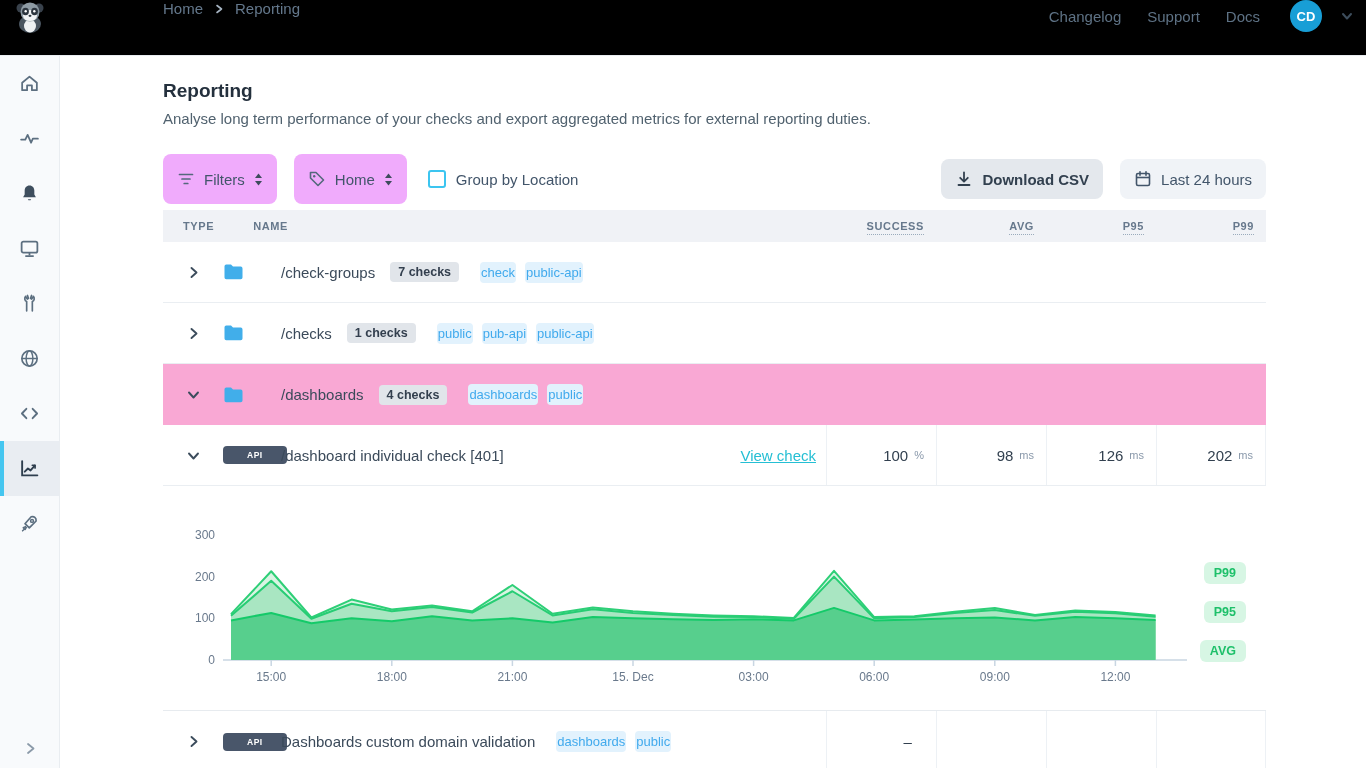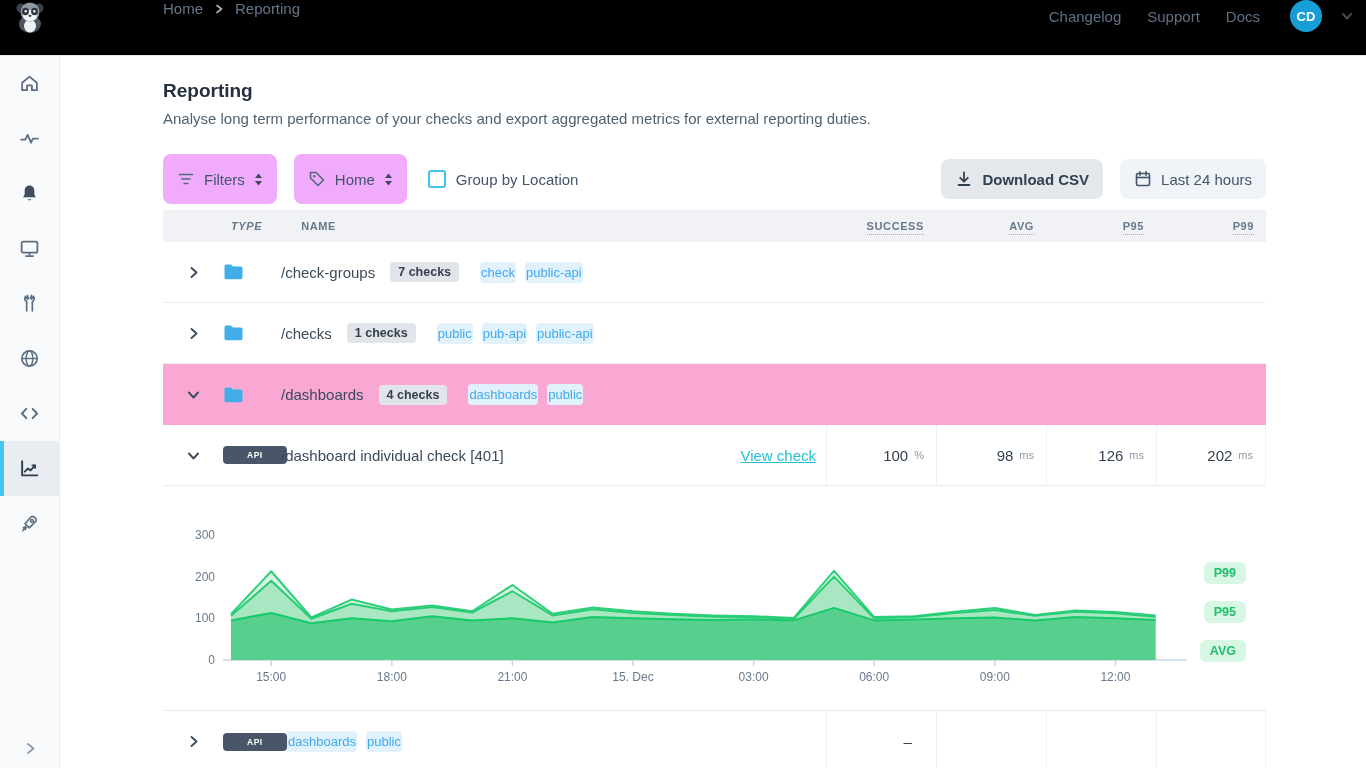--- a/index.html
+++ b/index.html
@@ -49,21 +49,21 @@
   .tb-gap { width:17px; }
   .gbl { display:flex; align-items:center; gap:10px; margin-left:21px; cursor:pointer; }
   .cbx { width:18px; height:18px; border:2px solid #3cc5f0; border-radius:3px; background:#fff; }
   .gbl span.lbl { font-size:15px; color:#42556a; }
   .toolbar .spacer { flex:1; }
 
   
   .tablewrap { margin-top:11px; }
   .thead { height:32px; background:#f0f2f6; display:flex; align-items:center;
     font-size:11px; font-weight:bold; letter-spacing:.6px; color:#66788c; text-transform:uppercase; }
-  .h-type { margin-left:68px;font-style:italic; }
+  .h-type { margin-left:20px; }
   .h-name { margin-left:39px; flex:1; }
   .h-metric { width:110px; text-align:right; padding-right:12px; }
   .h-metric span { border-bottom:1px dotted #9aabbc; padding-bottom:2px; cursor:help; }
 
   .trow { height:61px; display:flex; align-items:center; }
   .trow.bordered { border-bottom:1px solid #eaeef2; }
   .trow.expanded-group { background:#f9a8d4; }
   .col-exp { width:60px; display:flex; justify-content:center; align-items:center; cursor:pointer; color:#3c4c5c; }
   .col-type { width:58px; display:flex; align-items:center; }
   .col-name { flex:1; display:flex; align-items:center; gap:15px; min-width:0; }
@@ -401,20 +401,21 @@
     <div class="trow">
       <span class="col-exp">
         <svg width="13" height="13" viewBox="0 0 13 13">
             <polyline points="4.5,2 9.5,6.5 4.5,11" fill="none" stroke="#3c4c5c" stroke-width="1.9" stroke-linecap="round" stroke-linejoin="round"></polyline>
           </svg>
       </span>
       <span class="col-type">
           <span class="api-badge">API</span>
         </span>
       <span class="col-name">
+        <span class="gname">Dashboards custom domain validation</span>
         <span class="tags">
           <span class="tag">dashboards</span>
           <span class="tag">public</span>
         </span>
       </span>
       <span class="mcell">
           <span class="dash-cell">–</span>
           <span class="munit">&nbsp;&nbsp;</span>
         </span>
       <span class="mcell"></span>

